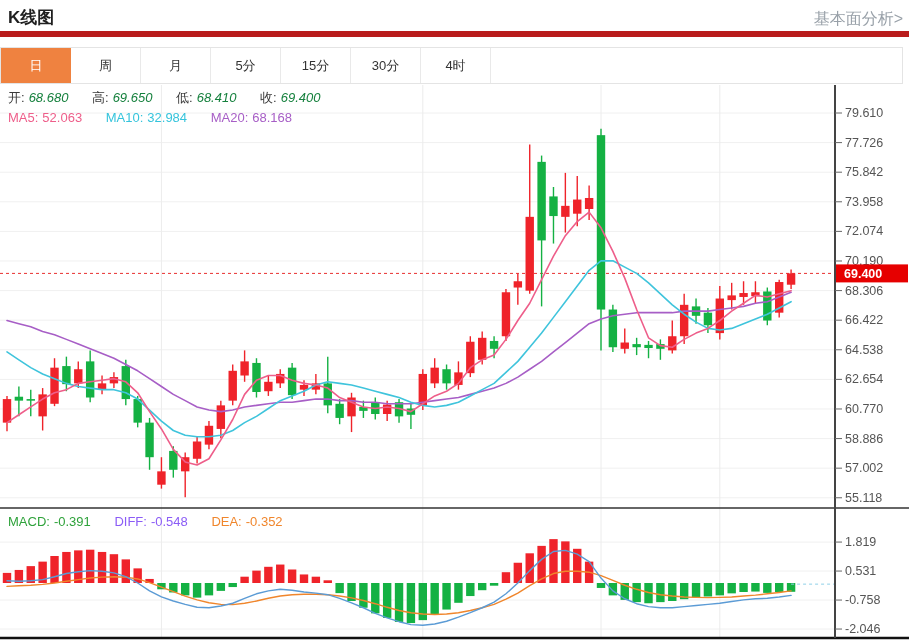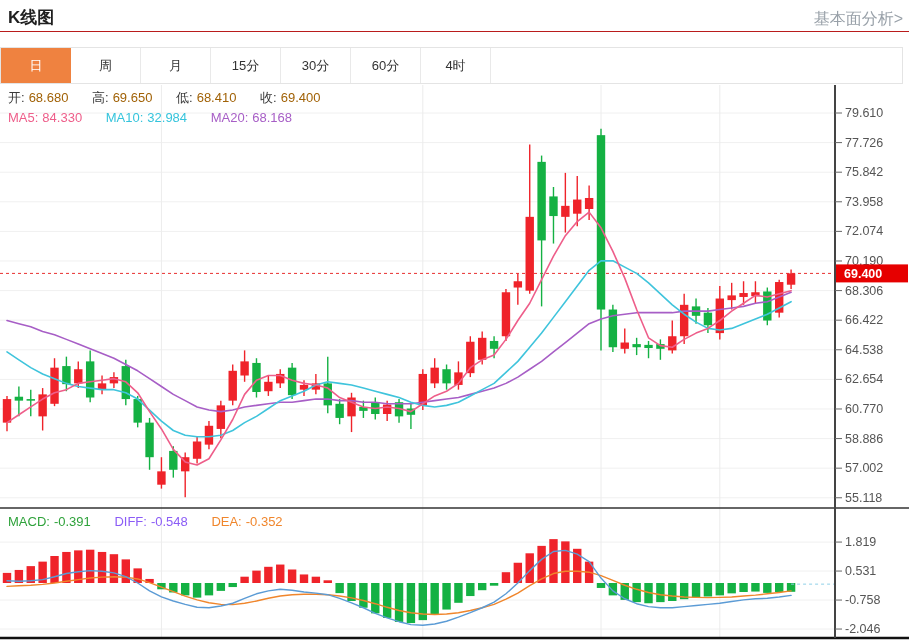--- a/index.html
+++ b/index.html
@@ -1,32 +1,32 @@
 <!DOCTYPE html>
 <html><head>
 <meta charset="utf-8">
 <style>
   html,body{margin:0;padding:0;background:#fff;}
   .app{position:relative;width:909px;height:644px;background:#fff;overflow:hidden;
        font-family:"Liberation Sans","DejaVu Sans",sans-serif;}
-  .header{position:absolute;left:0;top:0;width:909px;height:31px;border-bottom:1px solid #b91c1c;}
+  .header{position:absolute;left:0;top:0;width:909px;height:31px;border-bottom:6px solid #b91c1c;}
   .page-title{position:absolute;left:8px;top:6px;font-size:17px;font-weight:bold;color:#1f1f1f;}
   .fund-link{position:absolute;right:6px;top:9px;font-size:16px;color:#98a0a8;text-decoration:none;cursor:pointer;}
   .tabbar{position:absolute;left:0;top:47px;width:903px;height:37px;display:flex;
           border:1px solid #e4e4e4;box-sizing:border-box;background:#fff;}
   .tab{width:70px;height:100%;display:flex;align-items:center;justify-content:center;
        font-size:13px;color:#333;border-right:1px solid #e9e9e9;cursor:pointer;box-sizing:border-box;}
   .tab.active{background:#ef8240;color:#fff;border-right:none;}
   .tab-filler{flex:1;}
   svg#chart-svg{position:absolute;left:0;top:0;}
   .overlay{position:absolute;font-size:13px;white-space:nowrap;}
   .overlay span{margin-right:4px;}
   .gap{display:inline-block;width:12px;}
   .lbl{color:#3a3a3a;}
-  .val-red{color:#a16207;}
+  .val-red{color:#15803d;font-style:italic;}
   .ma5-c{color:#ee5e8a;}
   .ma10-c{color:#35c4dc;text-align:center;}
   .ma20-c{color:#a75ec6;margin-top:24px;}
   .macd-c{color:#2fa23b;margin-top:36px;}
   .diff-c{color:#8b5cf6;}
   .dea-c{color:#f0862c;}
 </style>
 </head>
 <body>
 
@@ -312,36 +312,36 @@
 
   <div class="header">
     <div class="page-title">K线图</div>
     <a class="fund-link">基本面分析&gt;</a>
   </div>
 
   <div class="tabbar">
     <div class="tab active">日</div>
     <div class="tab">周</div>
     <div class="tab">月</div>
+    <div class="tab">5分</div>
     <div class="tab">15分</div>
     <div class="tab">30分</div>
-    <div class="tab">60分</div>
     <div class="tab">4时</div>
     <div class="tab-filler"></div>
   </div>
 
   <div class="overlay" style="left:8px;top:89px;">
     <span class="lbl">开:</span><span class="val-red">68.680</span><span class="gap"></span>
     <span class="lbl">高:</span><span class="val-red">69.650</span><span class="gap"></span>
     <span class="lbl">低:</span><span class="val-red">68.410</span><span class="gap"></span>
     <span class="lbl">收:</span><span class="val-red">69.400</span>
   </div>
 
   <div class="overlay" style="left:8px;top:110px;">
-    <span class="ma5-c">MA5:</span><span class="ma5-c">84.330</span><span class="gap"></span>
+    <span class="ma5-c">MA5:</span><span class="ma5-c">52.063</span><span class="gap"></span>
     <span class="ma10-c">MA10:</span><span class="ma10-c">32.984</span><span class="gap"></span>
     <span class="ma20-c">MA20:</span><span class="ma20-c">68.168</span>
   </div>
 
   <div class="overlay" style="left:8px;top:514px;">
     <span class="macd-c">MACD:</span><span class="macd-c">-0.391</span><span class="gap"></span>
     <span class="diff-c">DIFF:</span><span class="diff-c">-0.548</span><span class="gap"></span>
     <span class="dea-c">DEA:</span><span class="dea-c">-0.352</span>
   </div>
 

